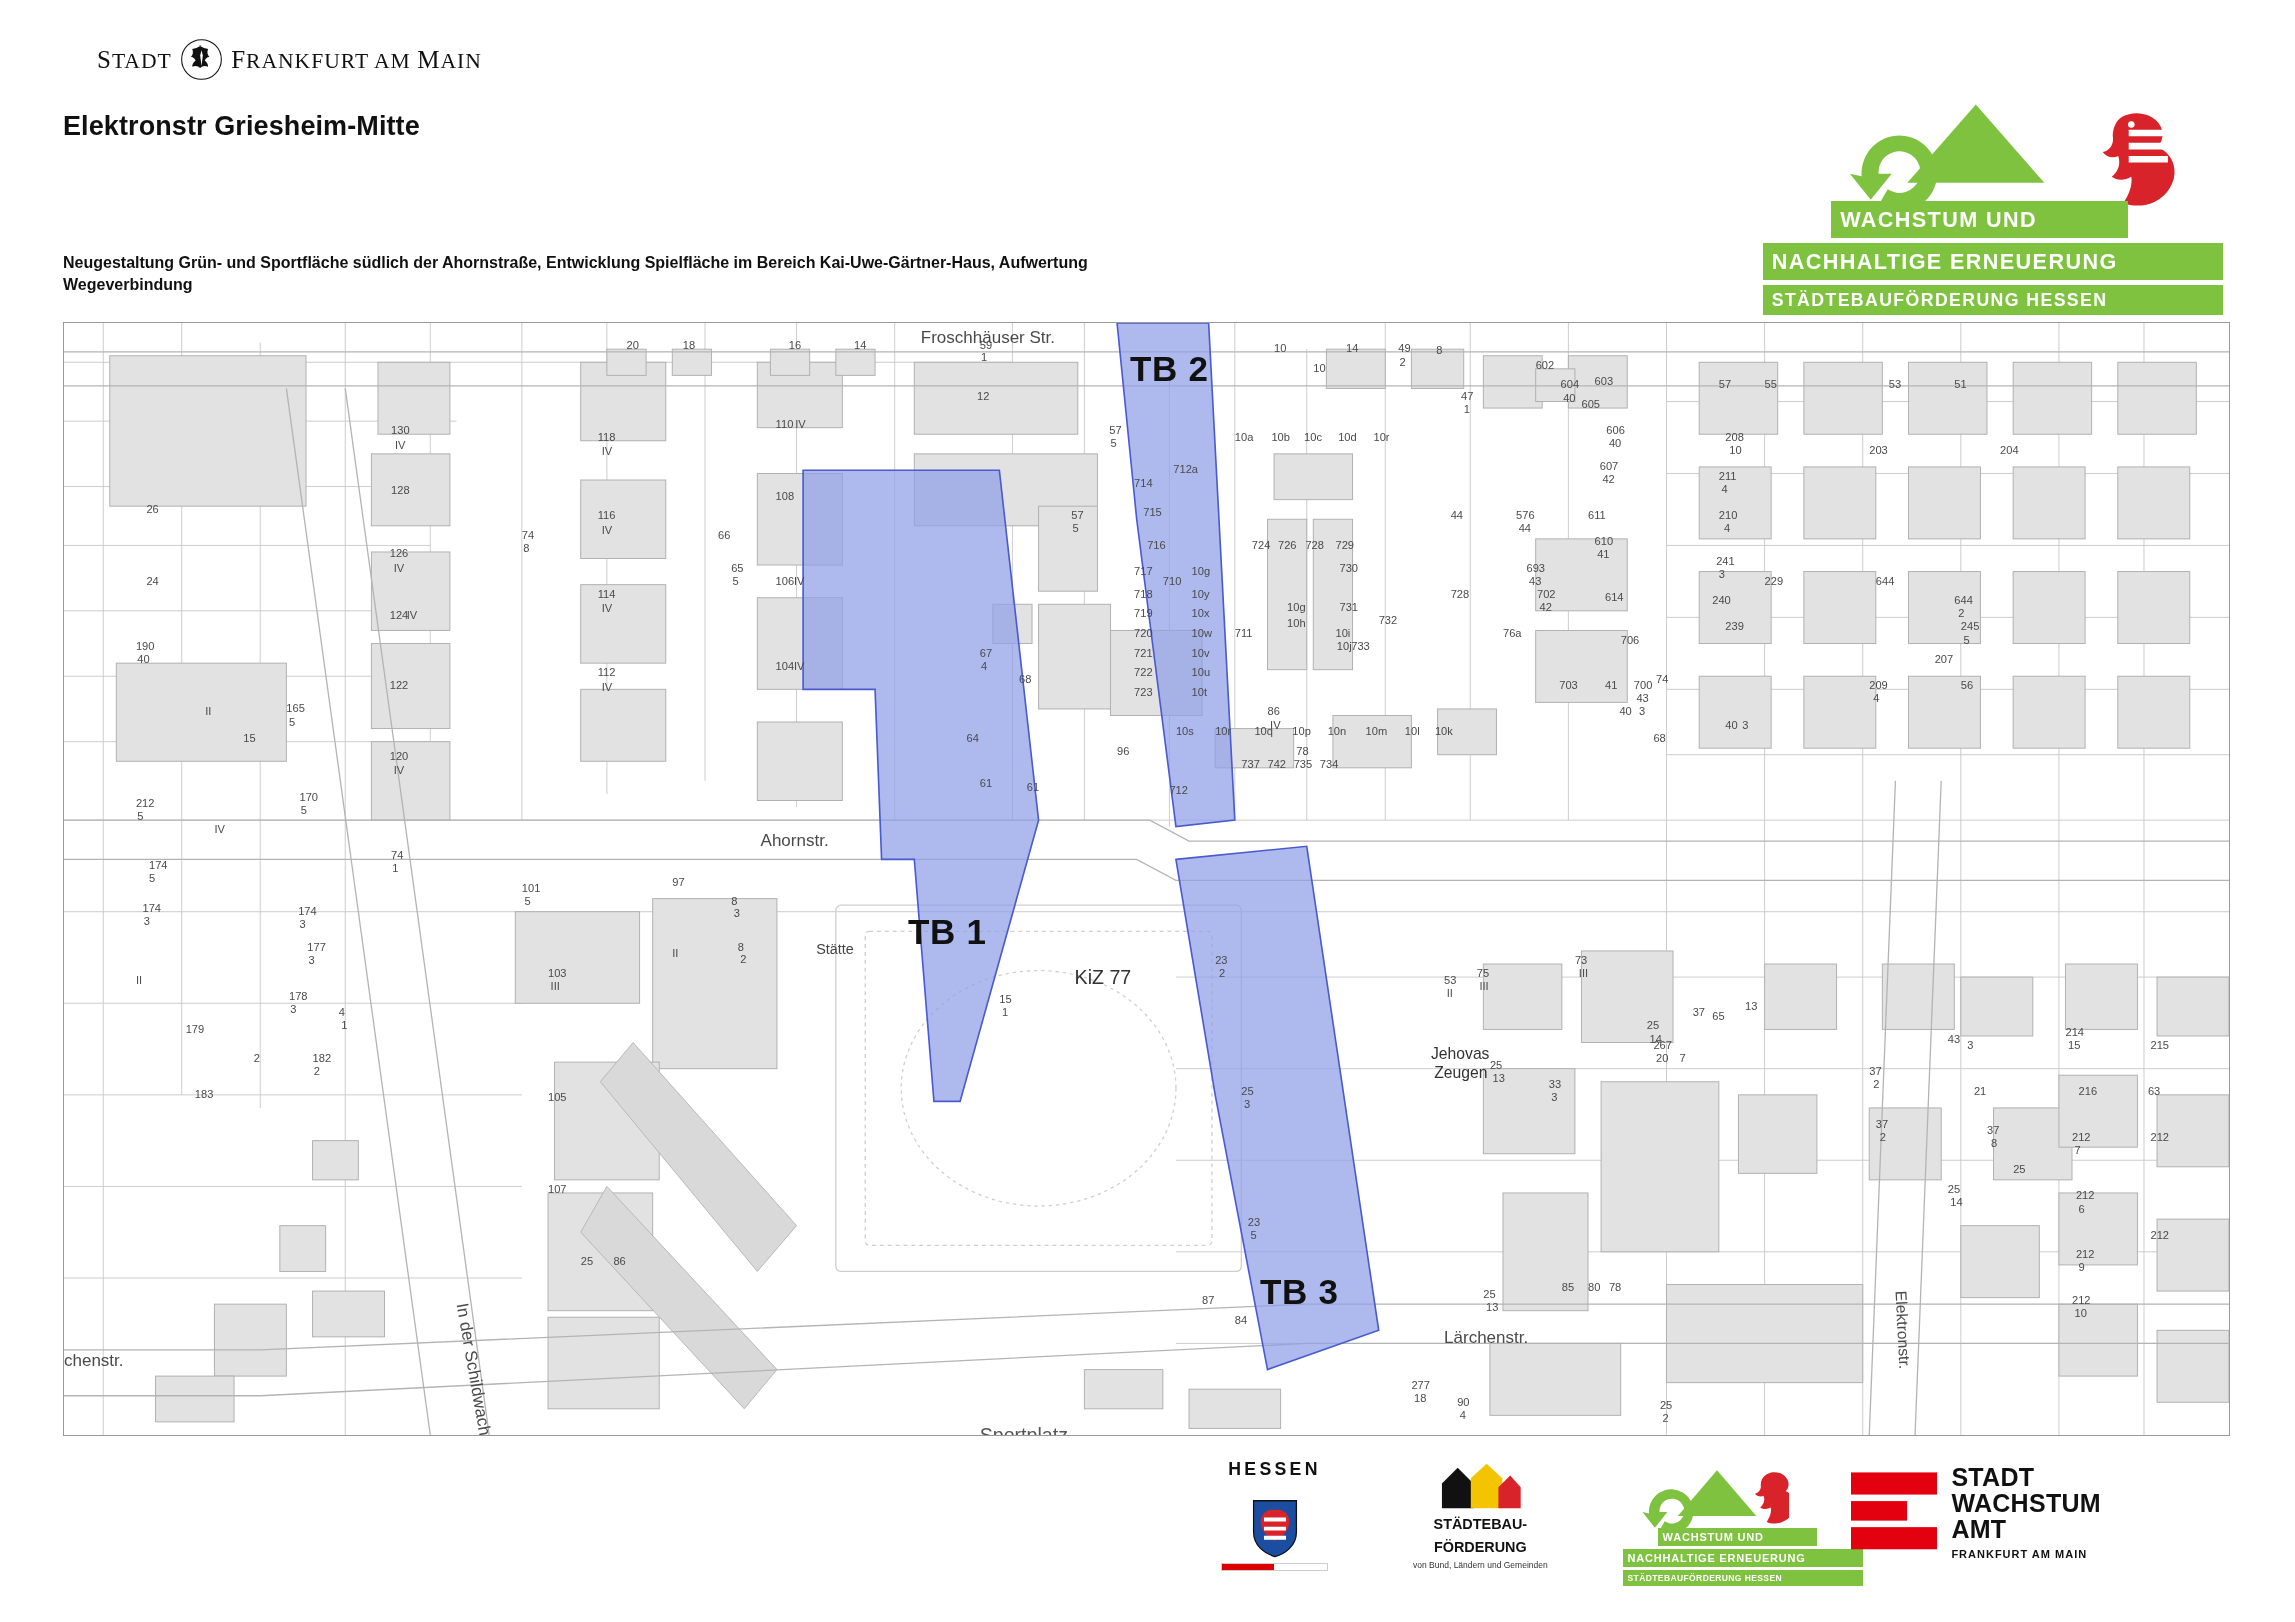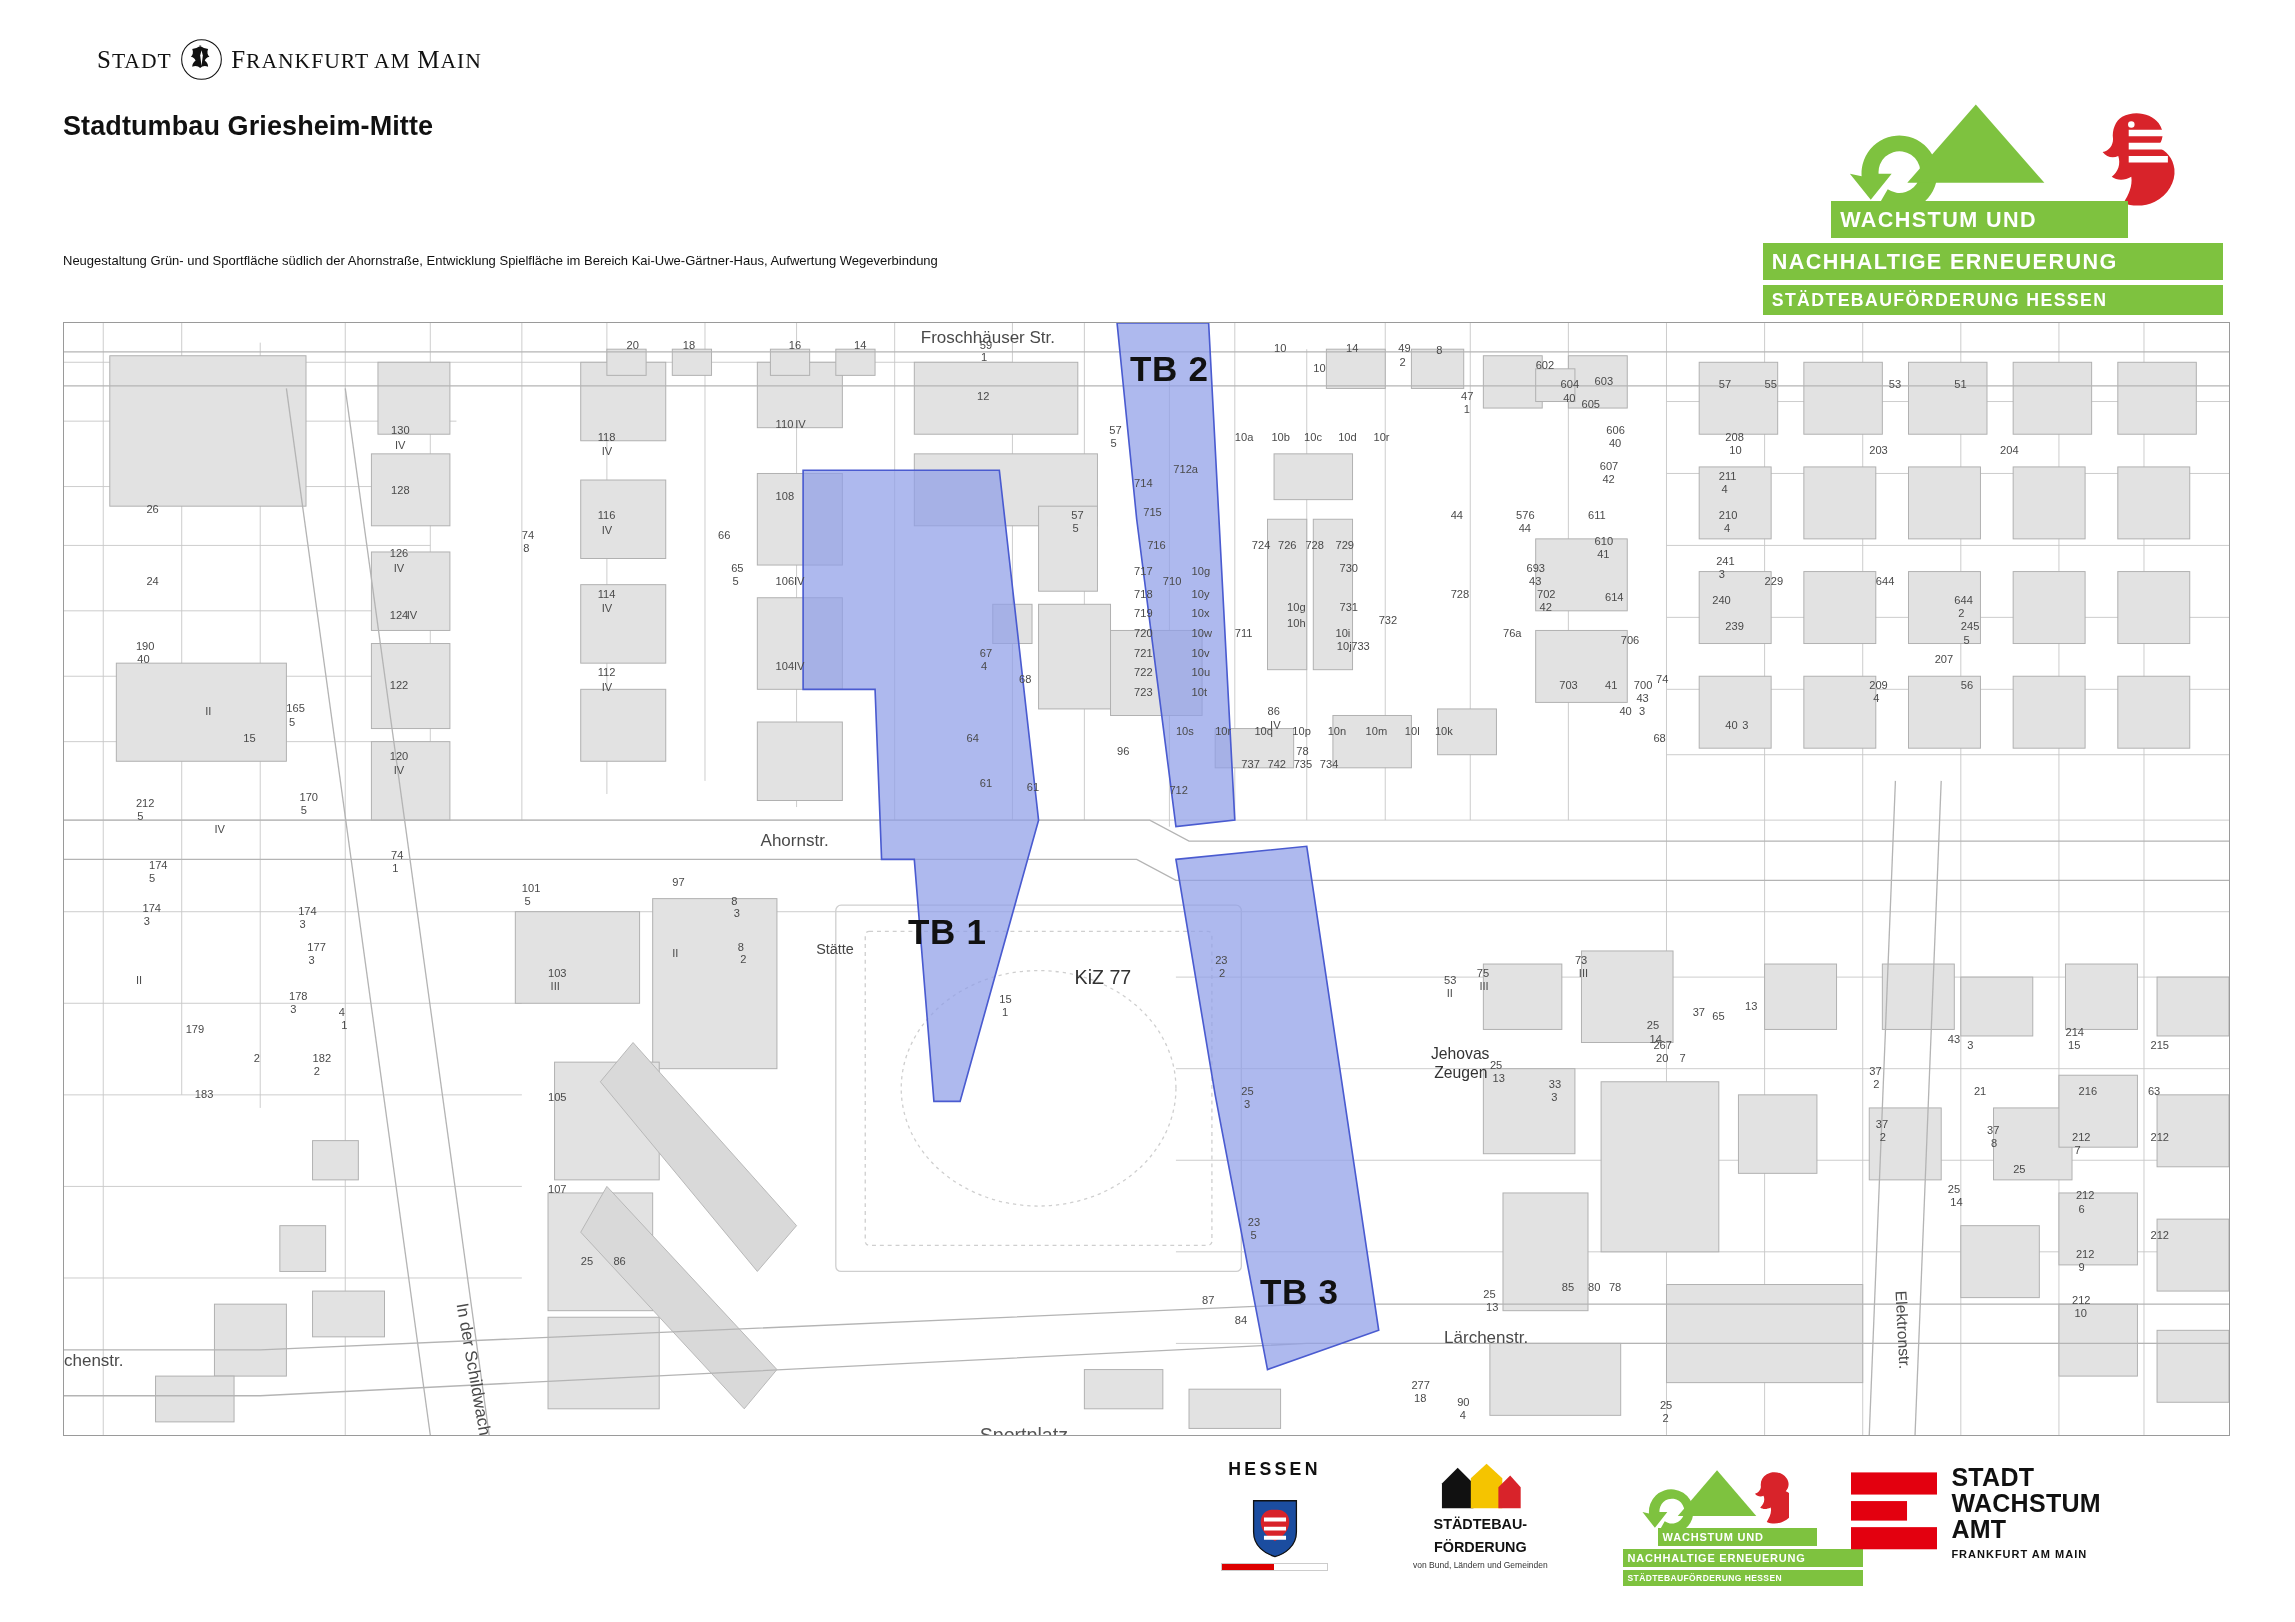--- a/index.html
+++ b/index.html
@@ -60,22 +60,22 @@
     font-size: 42px;
     font-weight: bold;
     color: #111;
     margin: 0;
     letter-spacing: 0.1px;
   }
   #desc-block {
     position: absolute;
     left: 63px;
     top: 252px;
-    font-size: 13px;
-    font-weight: normal;
+    font-size: 16px;
+    font-weight: bold;
     line-height: 1.38;
     color: #111;
     max-width: 1112px;
   }
 
   
   #program-badge {
     position: absolute;
     right: 81px;
     top: 98px;
@@ -225,21 +225,21 @@
         <path d="M31 10 c-6 3 -10 5 -14 5 c2 5 1 9 -2 12 c4 1 6 3 7 6 c-3 2 -5 5 -5 9 c5 -2 9 -1 12 2 c3 -3 7 -4 12 -2 c0 -4 -2 -7 -5 -9 c1 -3 3 -5 7 -6 c-3 -3 -4 -7 -2 -12 c-4 0 -8 -2 -14 -5 z" fill="#111"></path>
         <path d="M31 17 l2 8 l-2 16 l-2 -16 z" fill="#fff"></path>
       </svg>
     </span>
     <span class="wordmark-right">
       <span class="smallcaps-big">F</span><span>RANKFURT AM </span><span class="smallcaps-big">M</span><span>AIN</span>
     </span>
   </div>
 
   <div id="title-block">
-    <div id="subtitle-top">Stadtumbau Griesheim-Mitte</div>
+    <div id="subtitle-top">Elektronstr Griesheim-Mitte</div>
   </div>
 
   <div id="desc-block">Neugestaltung Grün- und Sportfläche südlich der Ahornstraße, Entwicklung Spielfläche im Bereich Kai-Uwe-Gärtner-Haus, Aufwertung Wegeverbindung</div>
 
   <div id="program-badge">
     <span class="green-arrow-group">
       <svg viewBox="0 0 360 190" width="236" height="124" aria-hidden="true">
         <path d="M40 120 a58 58 0 1 1 26 44 l14 -24 a32 32 0 1 0 -14 -24 l20 0 l-32 40 l-32 -40 z" fill="#7ec23f"></path>
         <path d="M215 10 L320 130 L110 130 Z" fill="#7ec23f"></path>
       </svg>

